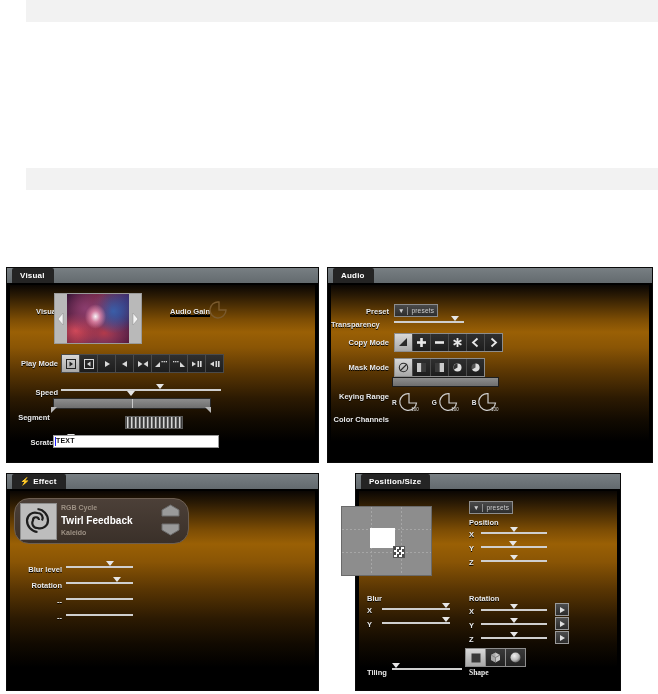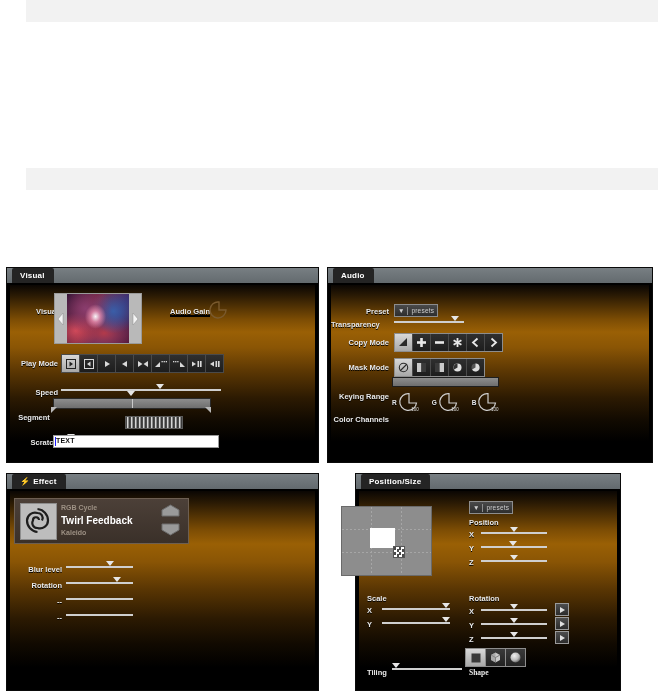--- a/index.html
+++ b/index.html
@@ -88,21 +88,21 @@
 
   
   .presets{display:inline-flex;align-items:center;height:11px;border:1px solid #8d8d8d;
       background:linear-gradient(#4a4a4a,#2e2e2e);color:#cfcfcf;font-size:6.5px;
       padding:0 3px;gap:3px;}
   .presets .sep{width:1px;height:8px;background:#8d8d8d;}
   .presets .cap{letter-spacing:.2px;}
 
   
   #effbox{position:absolute;left:14px;top:498px;width:173px;height:44px;
-      background:linear-gradient(#4c4038,#3a3029);border:1px solid #6d5f52;border-radius:0;}
+      background:linear-gradient(#4c4038,#3a3029);border:1px solid #6d5f52;border-radius:15px;}
   #effico{position:absolute;left:5px;top:4px;width:35px;height:35px;background:#bdbdbd;border:1px solid #8d8d8d;}
   #effbox .t1{position:absolute;left:46px;top:5px;font-size:7px;color:#9d9184;font-weight:bold;}
   #effbox .t2{position:absolute;left:46px;top:16px;font-size:10px;color:#fff;font-weight:bold;}
   #effbox .t3{position:absolute;left:46px;top:30px;font-size:7px;color:#9d9184;font-weight:bold;}
   .effarrow{position:absolute;right:8px;width:19px;height:14px;}
 
   
   #posprev{position:absolute;left:341px;top:506px;width:89px;height:68px;background:#8d8d8d;border:1px solid #6a6a6a;}
   #posprev .gv{position:absolute;top:0;bottom:0;width:1px;
       background:repeating-linear-gradient(to bottom,#a6a6a6 0 2px,transparent 2px 4px);}
@@ -506,21 +506,21 @@
       <div class="track"></div>
       <div class="knob" style="left:28px;"></div>
     </div>
 
     <div class="lbl" style="position:absolute;left:110px;top:67px;">Z</div>
     <div class="sld" style="position:absolute;left:122px;top:64px;width:66px;">
       <div class="track"></div>
       <div class="knob" style="left:29px;"></div>
     </div>
 
-    <div class="lbl" style="position:absolute;left:8px;top:103px;">Scale</div>
+    <div class="lbl" style="position:absolute;left:8px;top:103px;">Blur</div>
     <div class="lbl" style="position:absolute;left:8px;top:115px;">X</div>
     <div class="sld" style="position:absolute;left:23px;top:112px;width:68px;">
       <div class="track"></div>
       <div class="knob" style="left:60px;"></div>
     </div>
     <div class="lbl" style="position:absolute;left:8px;top:129px;">Y</div>
     <div class="sld" style="position:absolute;left:23px;top:126px;width:68px;">
       <div class="track"></div>
       <div class="knob" style="left:60px;"></div>
     </div>

